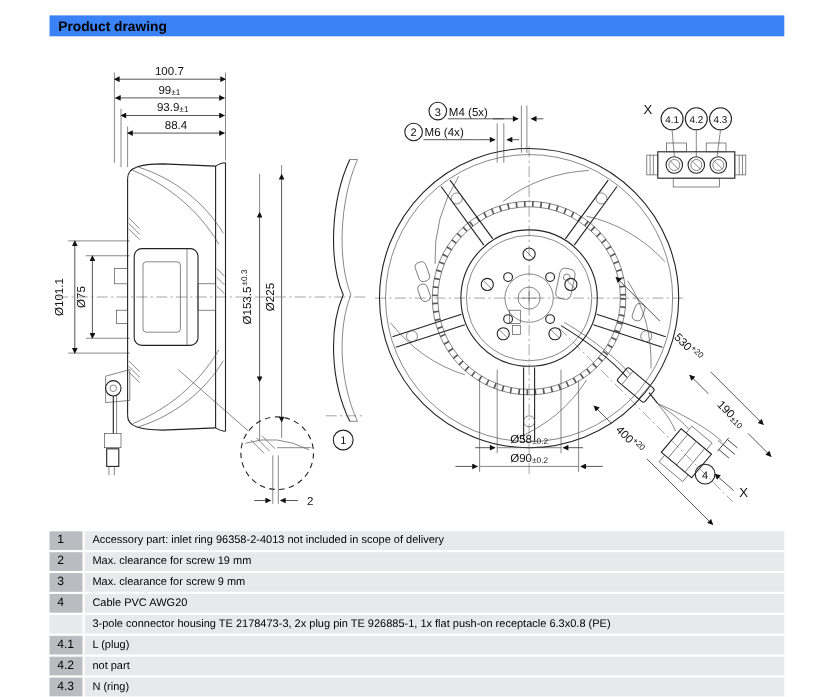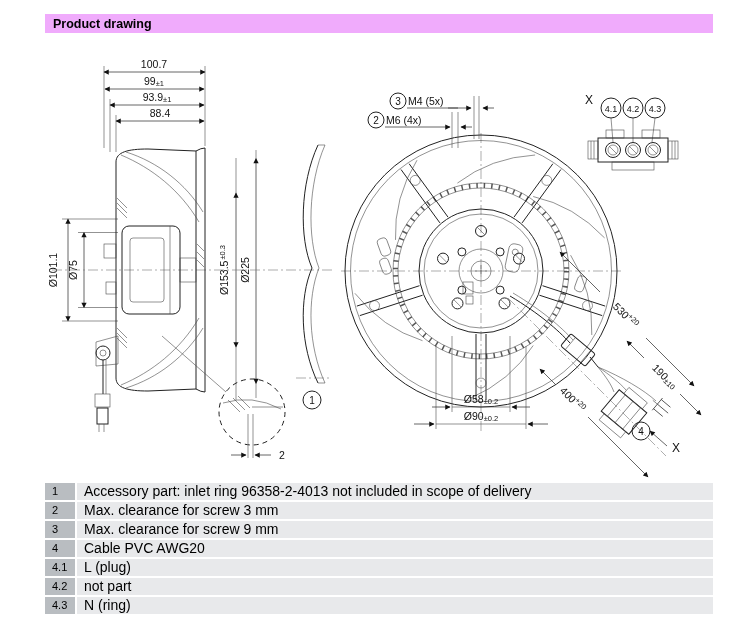--- a/index.html
+++ b/index.html
@@ -1,37 +1,37 @@
 <!DOCTYPE html>
 <html><head>
 <meta charset="utf-8">
 <style>
   html,body { margin:0; padding:0; background:#fff; }
   .page { position:relative; width:750px; height:634px; background:#ffffff; overflow:hidden;
           font-family:"Liberation Sans", sans-serif; color:#000; }
   .title-bar { position:absolute; left:45px; top:14px; width:668px; height:19px;
-               background:#f0abfc; display:flex; align-items:center; box-sizing:border-box;
+               background:#3b82f6; display:flex; align-items:center; box-sizing:border-box;
                padding-left:8px; font-size:12.5px; font-weight:bold; }
   svg.drawing { position:absolute; left:0; top:36px; }
   svg text { font-family:"Liberation Sans", sans-serif; font-size:10.5px; fill:#111; }
   svg text.ref { font-size:10px; text-anchor:middle; }
   svg text.pin { font-size:9px; text-anchor:middle; }
   svg text.big { font-size:12px; text-anchor:middle; }
   svg tspan.tol { font-size:7.5px; }
   .ln { stroke:#222; stroke-width:1; fill:none; }
   .tn { stroke:#4a4a4a; stroke-width:0.6; fill:none; }
   .dm { stroke:#333; stroke-width:0.75; fill:none; }
   .cl { stroke:#777; stroke-width:0.6; fill:none; stroke-dasharray:10 3 2 3; }
   .legend { position:absolute; left:45px; top:483px; width:668px; display:flex;
             flex-direction:column; gap:2px; }
   .legend-row { display:flex; gap:2px; height:17px; }
   .legend-num { width:30px; background:#b9bdc1; font-size:11px; line-height:17px;
                 padding-left:7px; box-sizing:border-box; flex:none; }
   .legend-num:empty { background:#e8e9eb; }
-  .legend-text { flex:1; background:#e8e9eb; font-size:14px; line-height:17px;
+  .legend-text { flex:1; background:#e8e9eb; font-size:10px; line-height:17px;
                  padding-left:7px; box-sizing:border-box; white-space:nowrap; overflow:hidden; }
 </style>
 </head>
 <body>
 
 <div class="page">
 
   <div class="title-bar">
     <span>Product drawing</span>
   </div>
@@ -341,31 +341,35 @@
     </g>
   </svg>
 
   <div class="legend">
     <div class="legend-row">
       <div class="legend-num">1</div>
       <div class="legend-text">Accessory part: inlet ring 96358-2-4013 not included in scope of delivery</div>
     </div>
     <div class="legend-row">
       <div class="legend-num">2</div>
-      <div class="legend-text">Max. clearance for screw 3 mm</div>
+      <div class="legend-text">Max. clearance for screw 19 mm</div>
     </div>
     <div class="legend-row">
       <div class="legend-num">3</div>
       <div class="legend-text">Max. clearance for screw 9 mm</div>
     </div>
     <div class="legend-row">
       <div class="legend-num">4</div>
       <div class="legend-text">Cable PVC AWG20</div>
     </div>
     <div class="legend-row">
+      <div class="legend-num"></div>
+      <div class="legend-text">3-pole connector housing TE 2178473-3, 2x plug pin TE 926885-1, 1x flat push-on receptacle 6.3x0.8 (PE)</div>
+    </div>
+    <div class="legend-row">
       <div class="legend-num">4.1</div>
       <div class="legend-text">L (plug)</div>
     </div>
     <div class="legend-row">
       <div class="legend-num">4.2</div>
       <div class="legend-text">not part</div>
     </div>
     <div class="legend-row">
       <div class="legend-num">4.3</div>
       <div class="legend-text">N (ring)</div>

